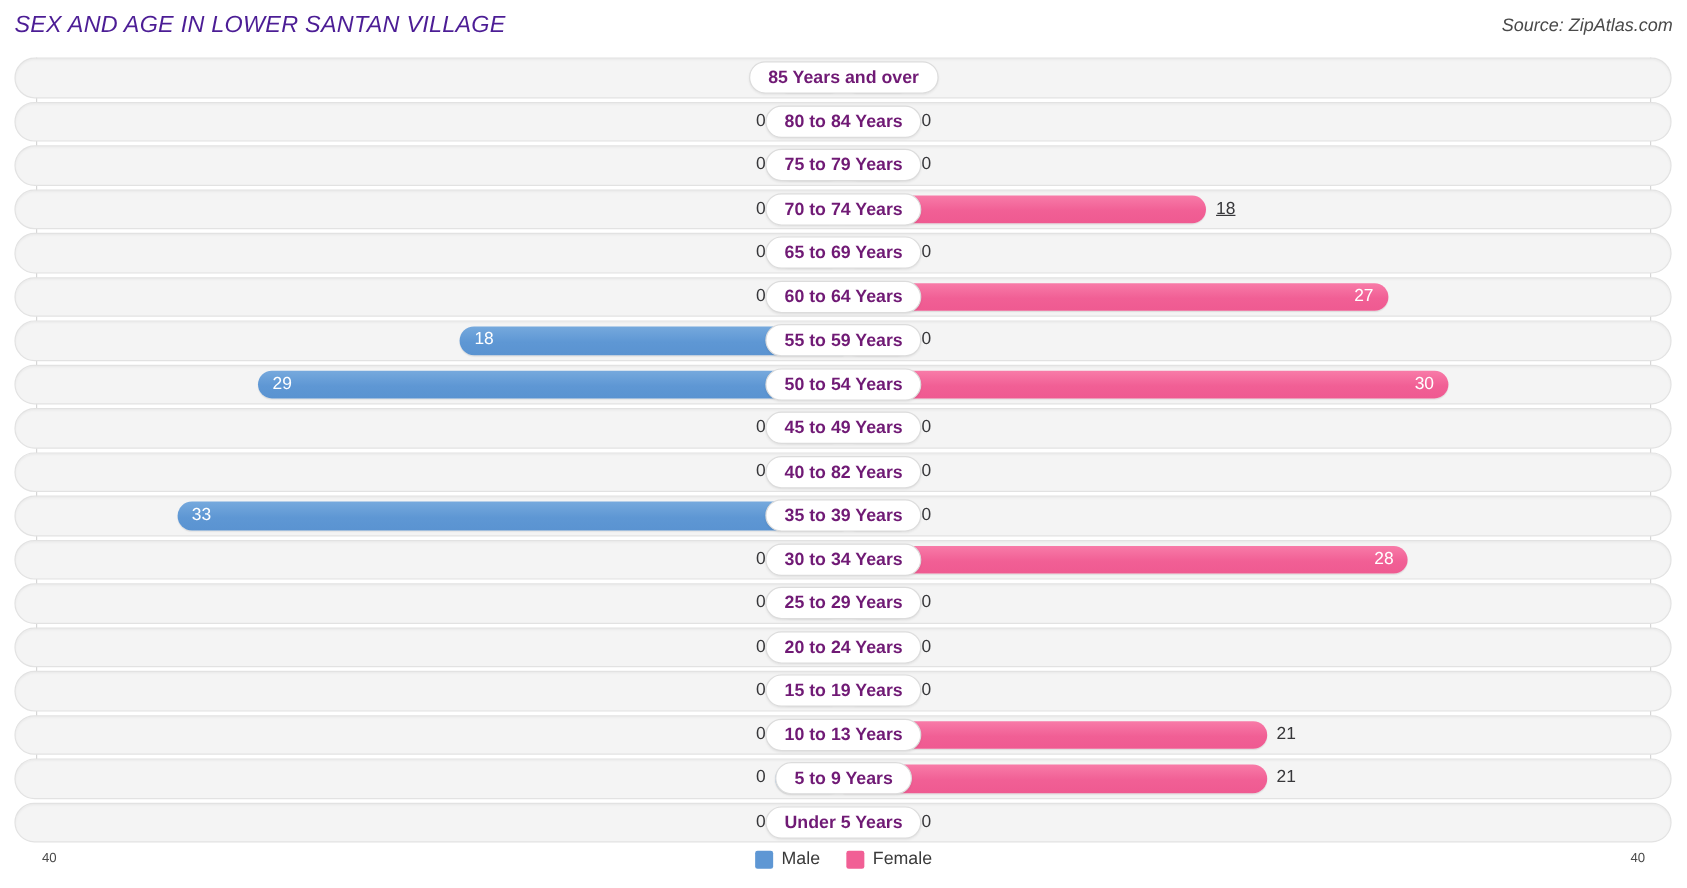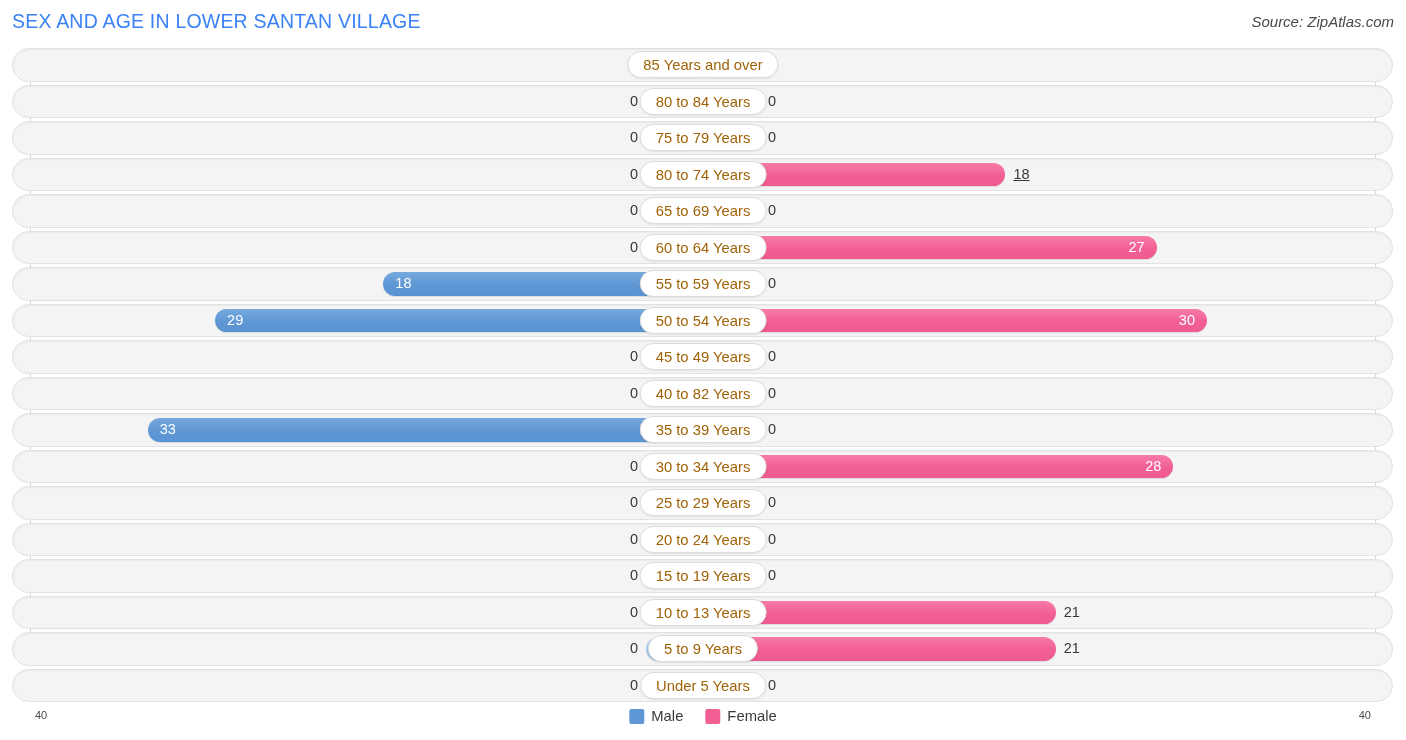--- a/index.html
+++ b/index.html
@@ -21,23 +21,24 @@
     position: absolute;
     top: 0; left: 0; right: 0;
     height: 46px;
   }
   #chart-title {
     position: absolute;
     left: 12px;
     top: 10px;
     font-size: 19.5px;
     letter-spacing: 0.2px;
-    color: #3b82f6;
+    color: #4c1d95;
     font-weight: 400;
     white-space: nowrap;
+    font-style: italic;
   }
   #source-label {
     position: absolute;
     right: 12px;
     top: 13px;
     font-size: 15px;
     font-style: italic;
     color: #4a4a4a;
     white-space: nowrap;
     text-align: center;
@@ -133,25 +134,26 @@
     top: 3px;
     height: 27px;
     line-height: 27px;
     padding: 0 15px;
     min-width: 110px;
     text-align: center;
     background: #ffffff;
     border: 1px solid #dcdcdc;
     border-radius: 14px;
     font-size: 14.8px;
-    color: #a16207;
+    color: #701a75;
     white-space: nowrap;
     box-sizing: border-box;
     box-shadow: 0 1px 2px rgba(0,0,0,0.07);
     z-index: 3;
+    font-weight: bold;
   }
 
   
   #footer {
     position: absolute;
     left: 0;
     bottom: 0;
     width: 1406px;
     height: 37px;
   }
@@ -224,21 +226,21 @@
         <div class="val val-out val-male-out" style="right: 768px;">0</div>
         <div class="val val-out val-female-out" style="left: 768px;">0</div>
         <div class="age-pill">75 to 79 Years</div>
       </div>
       <div class="row">
         <div class="track"></div>
         <div class="bar bar-male zero rounded-both" style="width: 57px;"></div>
         <div class="bar bar-female" style="width: 302.4px;"></div>
         <div class="val val-out val-male-out" style="right: 768px;">0</div>
         <div class="val val-out val-female-out" style="left: 1013.4px; text-decoration: underline;">18</div>
-        <div class="age-pill">80 to 74 Years</div>
+        <div class="age-pill">70 to 74 Years</div>
       </div>
       <div class="row">
         <div class="track"></div>
         <div class="bar bar-male zero rounded-both" style="width: 57px;"></div>
         <div class="bar bar-female zero rounded-both" style="width: 57px;"></div>
         <div class="val val-out val-male-out" style="right: 768px;">0</div>
         <div class="val val-out val-female-out" style="left: 768px;">0</div>
         <div class="age-pill">65 to 69 Years</div>
       </div>
       <div class="row">

